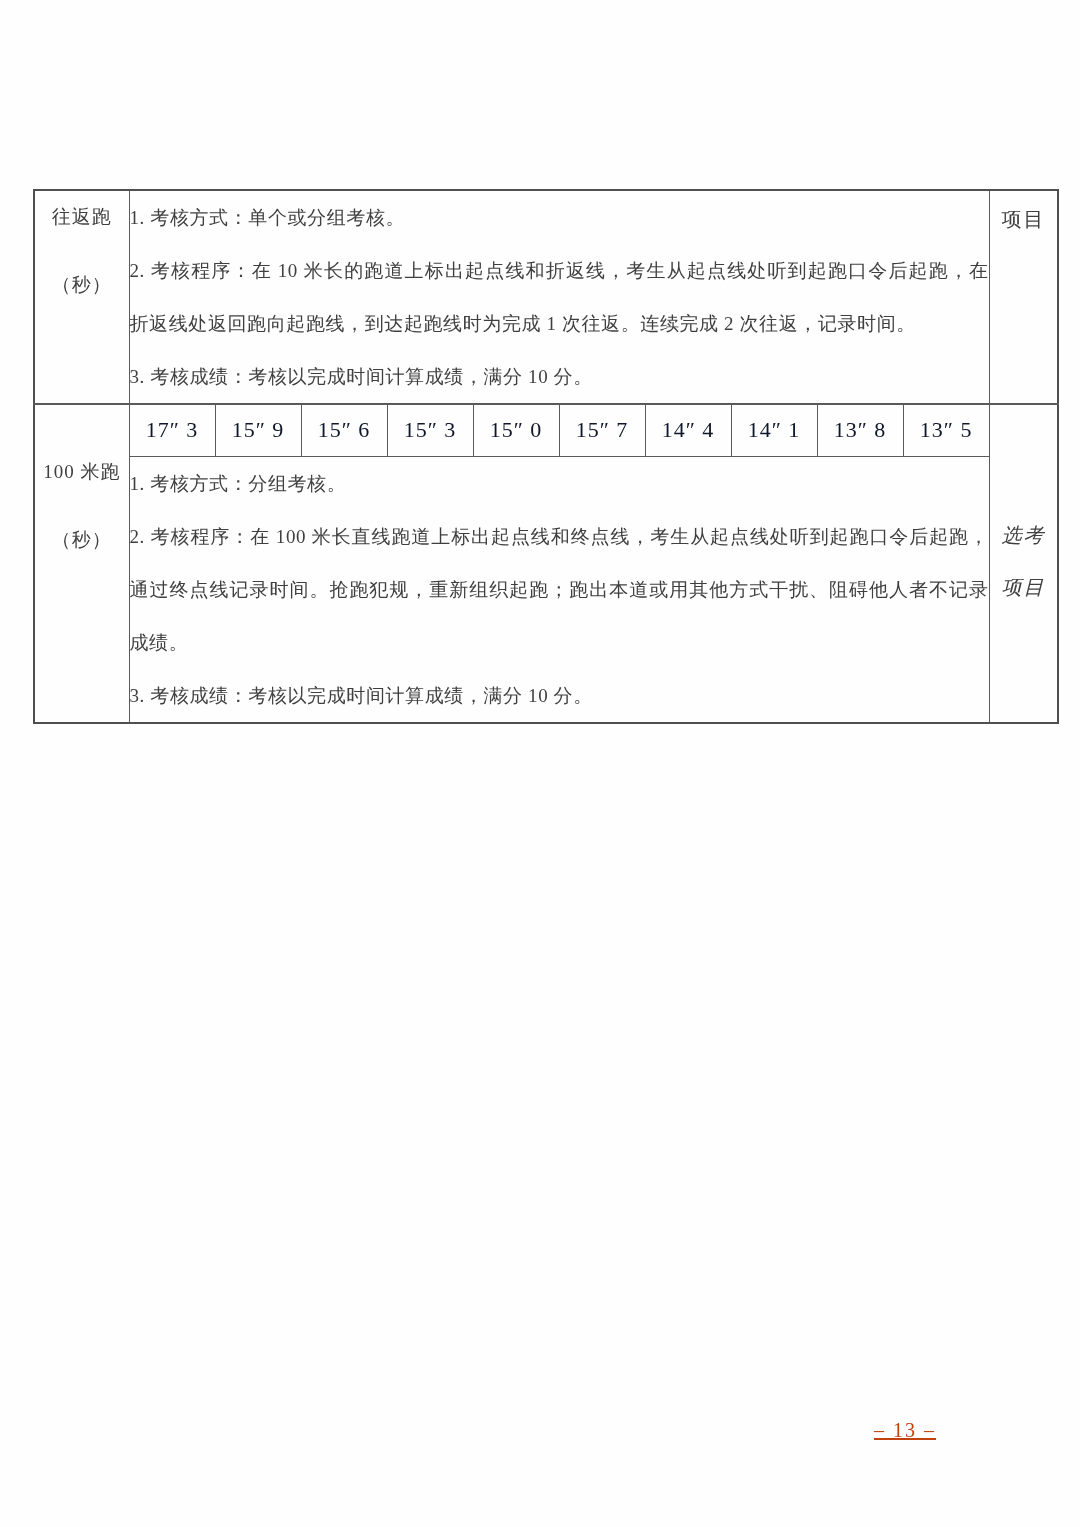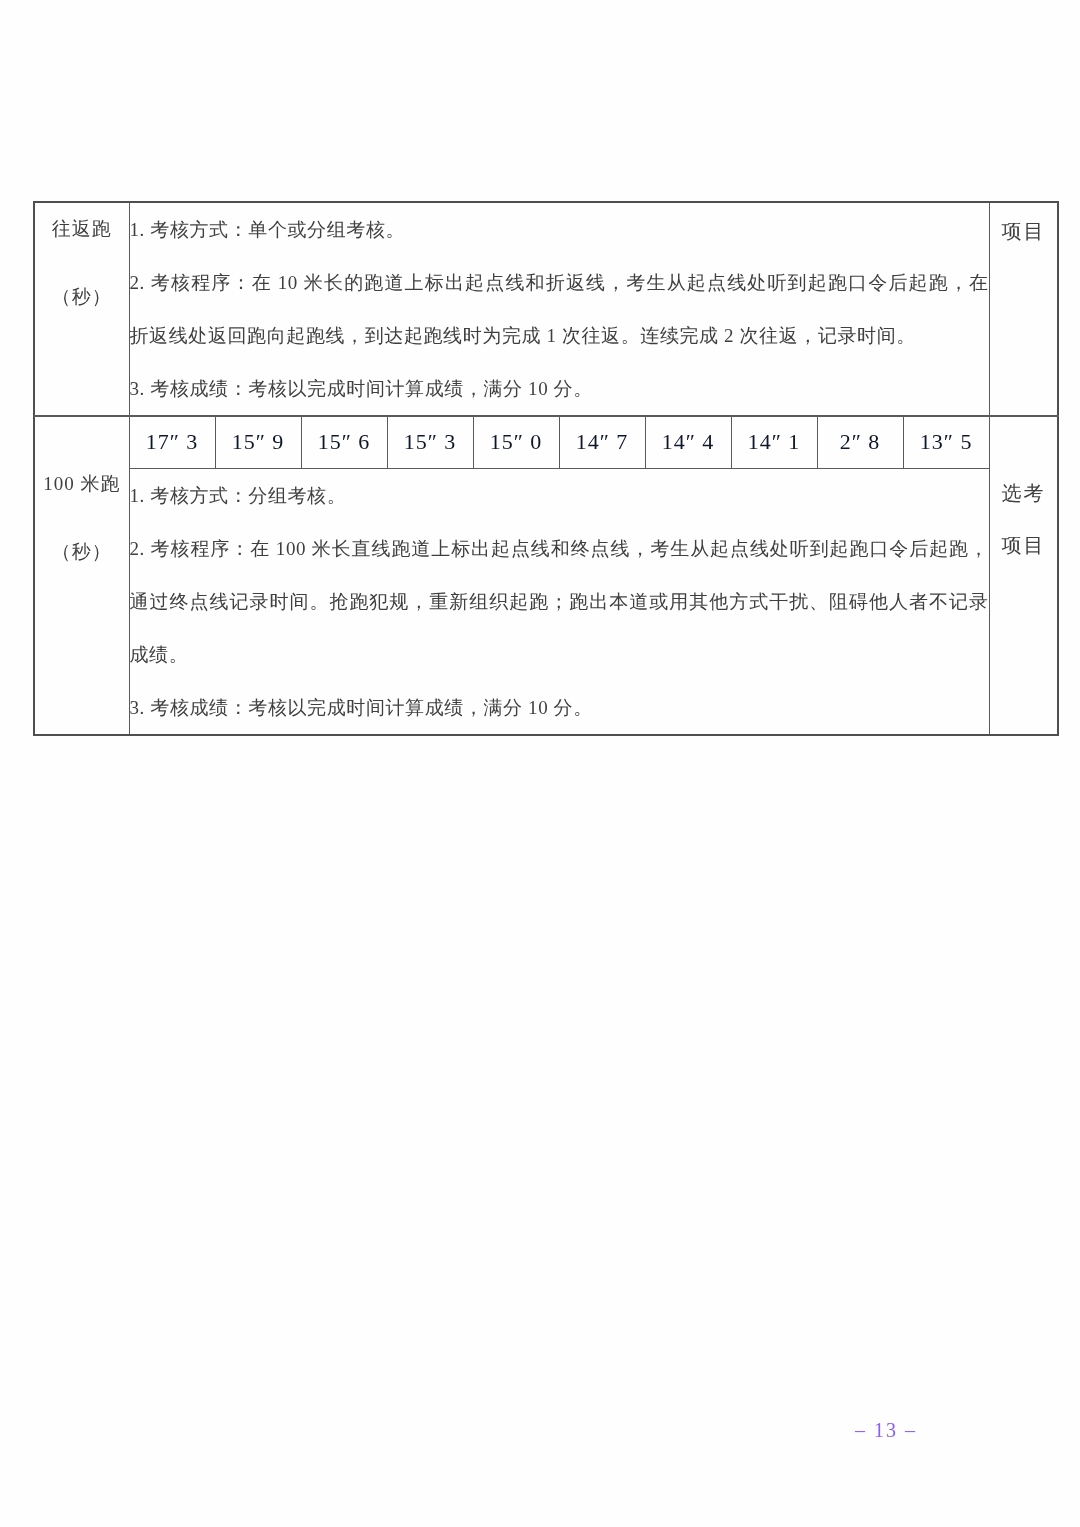--- a/index.html
+++ b/index.html
@@ -12,21 +12,21 @@
     width: 1080px;
     height: 1527px;
     background: #fefefe;
     overflow: hidden;
     font-family: "Liberation Serif", "DejaVu Serif", serif;
     color: #3f3f3f;
   }
   table.doc-table {
     position: absolute;
     left: 33px;
-    top: 201px;
+    top: 189px;
     width: 1024px;
     height: 530px;
     table-layout: fixed;
     border-collapse: collapse;
     border: 2px solid #4f4f4f;
   }
   table.doc-table td {
     border: 1px solid #5a5a5a;
     padding: 0;
     overflow: hidden;
@@ -81,30 +81,33 @@
     border-radius: 12px;
   }
   td.category-cell .cell-line {
     line-height: 52px;
     height: 52px;
   }
   td.category-cell.row1 {
     padding-top: 2px;
   }
   td.category-cell.row2 {
-    padding-top: 50px;
+    padding-top: 104px;
+    font-style: italic;
   }
   .page-number {
     position: absolute;
     left: 855px;
     top: 1419px;
     width: 100px;
+    text-align: center;
     font-size: 20px;
     letter-spacing: 2px;
-    color: #8b5cf6;
+    color: #c2410c;
+    text-decoration: underline;
   }
 </style>
 </head>
 <body>
 
 <div class="page">
 
   <table class="doc-table">
     <colgroup>
       <col style="width:95px">
@@ -141,24 +144,24 @@
     <tr class="score-row" style="height:52px">
       <td class="item-cell row2" rowspan="2">
         <div class="cell-line">100 米跑</div>
         <div class="cell-line">（秒）</div>
       </td>
       <td class="score-cell">17″ 3</td>
       <td class="score-cell">15″ 9</td>
       <td class="score-cell">15″ 6</td>
       <td class="score-cell">15″ 3</td>
       <td class="score-cell">15″ 0</td>
-      <td class="score-cell">14″ 7</td>
+      <td class="score-cell">15″ 7</td>
       <td class="score-cell">14″ 4</td>
       <td class="score-cell">14″ 1</td>
-      <td class="score-cell">2″ 8</td>
+      <td class="score-cell">13″ 8</td>
       <td class="score-cell">13″ 5</td>
       <td class="category-cell row2" rowspan="2">
         <div class="cell-line">选考</div>
         <div class="cell-line">项目</div>
       </td>
     </tr>
 
     <tr style="height:264px">
       <td class="desc-cell" colspan="10">
         <div class="desc-line">1. 考核方式：分组考核。</div>

